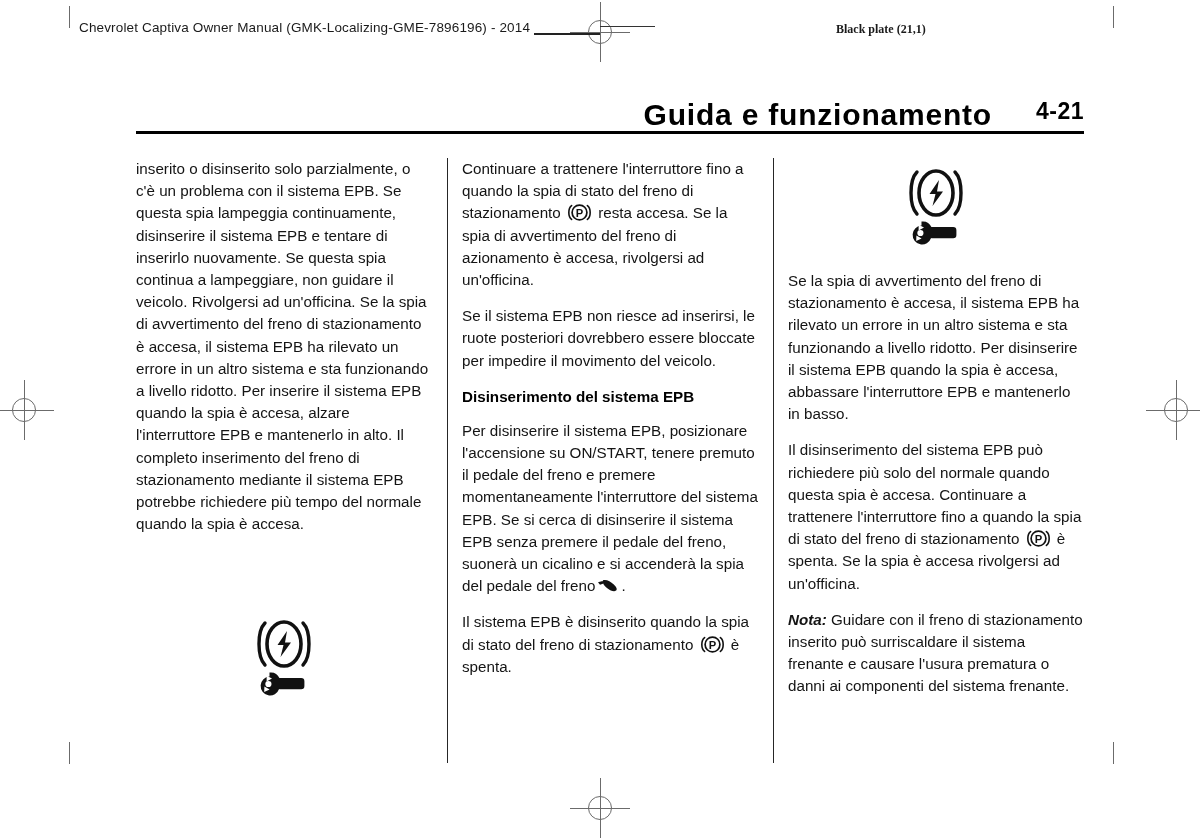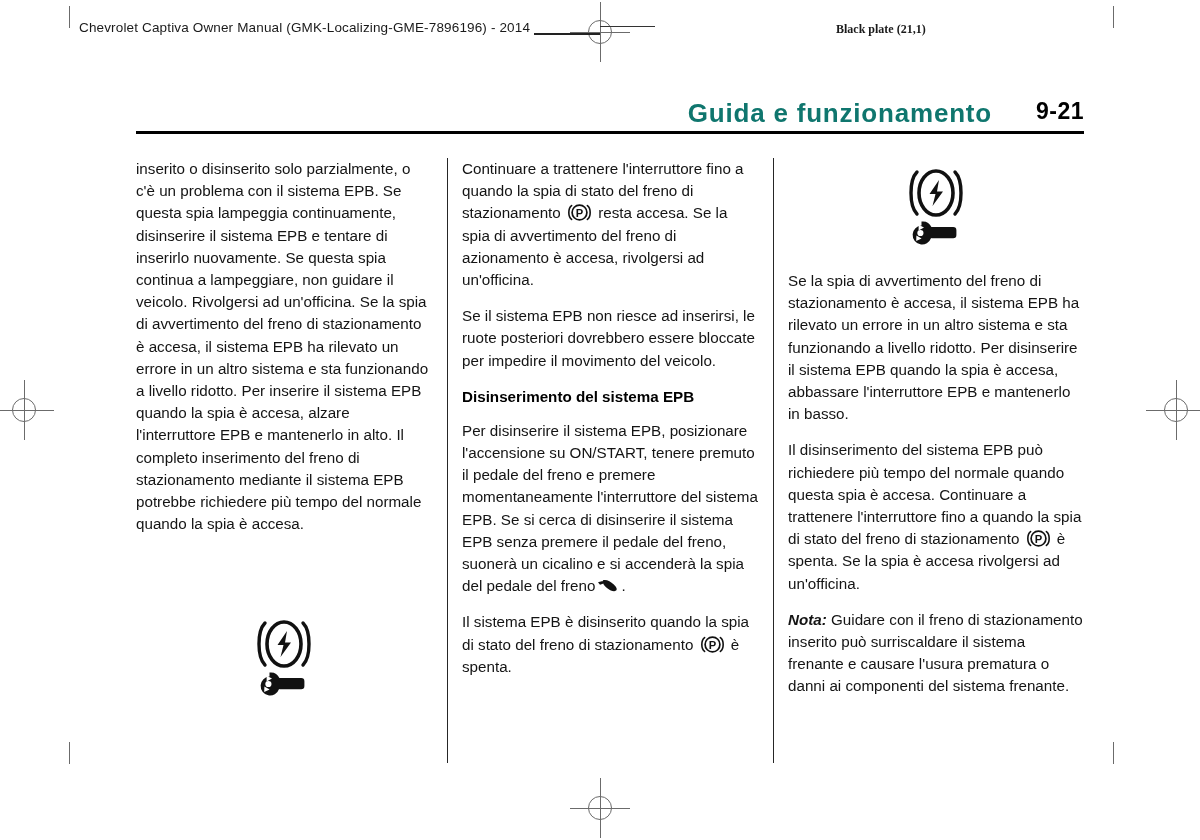--- a/index.html
+++ b/index.html
@@ -99,24 +99,24 @@
     position: absolute;
     left: 136px;
     top: 98px;
     width: 948px;
     height: 42px;
   }
   .chapter-title {
     position: absolute;
     right: 92px;
     top: 0;
-    font-size: 26px;
+    font-size: 30px;
     font-weight: bold;
     letter-spacing: 0.8px;
-    color: #0f766e;
+    color: #000000;
     white-space: nowrap;
   }
   .chapter-page {
     position: absolute;
     right: 0;
     top: 0;
     font-size: 23px;
     font-weight: bold;
     letter-spacing: 0.5px;
     color: #000;
@@ -253,21 +253,21 @@
 
 <div class="header-left">
   <span>Chevrolet Captiva Owner Manual (GMK-Localizing-GME-7896196) - 2014</span>
 </div>
 <div class="year-strike"></div>
 <div class="header-rule"></div>
 <div class="header-right">Black plate (21,1)</div>
 
 <div class="chapter-bar">
   <div class="chapter-title">Guida e funzionamento</div>
-  <div class="chapter-page">9-21</div>
+  <div class="chapter-page">4-21</div>
   <div class="chapter-underline"></div>
 </div>
 
 <div class="columns">
 
   <div class="coldiv coldiv-a"></div>
   <div class="coldiv coldiv-b"></div>
 
   <div class="col col-1">
     <p class="para">inserito o disinserito solo parzialmente, o c'è un problema con il sistema EPB. Se questa spia lampeggia continuamente, disinserire il sistema EPB e tentare di inserirlo nuovamente. Se questa spia continua a lampeggiare, non guidare il veicolo. Rivolgersi ad un'officina. Se la spia di avvertimento del freno di stazionamento è accesa, il sistema EPB ha rilevato un errore in un altro sistema e sta funzionando a livello ridotto. Per inserire il sistema EPB quando la spia è accesa, alzare l'interruttore EPB e mantenerlo in alto. Il completo inserimento del freno di stazionamento mediante il sistema EPB potrebbe richiedere più tempo del normale quando la spia è accesa.</p>
@@ -326,21 +326,21 @@
         <path d="M34 18 L24.5 32 L30.5 32 L27.5 44 L38 29.5 L32 29.5 Z" fill="#111"></path>
         <path d="M16.5 63.5 a9.5 9.5 0 1 0 9.6 12.6 L26.4 76.2 h21.8 a3.2 3.2 0 0 0 3.2 -3.2 v-4.8 a3.2 3.2 0 0 0 -3.2 -3.2 H26.4 a9.5 9.5 0 0 0 -9.9 -5.5 z" fill="#111"></path>
         <path d="M13.6 62.8 L13.6 68.4 L19.0 65.6 Z" fill="#ffffff"></path>
         <path d="M11.4 73.5 L16.6 76.6 L11.2 79.0 Z" fill="#ffffff"></path>
         <circle cx="15.4" cy="71.0" r="3.1" fill="#ffffff"></circle>
       </svg>
     </div>
 
     <p class="para">Se la spia di avvertimento del freno di stazionamento è accesa, il sistema EPB ha rilevato un errore in un altro sistema e sta funzionando a livello ridotto. Per disinserire il sistema EPB quando la spia è accesa, abbassare l'interruttore EPB e mantenerlo in basso.</p>
 
-    <p class="para"><span>Il disinserimento del sistema EPB può richiedere più tempo del normale quando questa spia è accesa. Continuare a trattenere l'interruttore fino a quando la spia di stato del freno di stazionamento</span>&nbsp;<span class="glyph-p"><svg viewBox="0 0 27 19" xmlns="http://www.w3.org/2000/svg">
+    <p class="para"><span>Il disinserimento del sistema EPB può richiedere più solo del normale quando questa spia è accesa. Continuare a trattenere l'interruttore fino a quando la spia di stato del freno di stazionamento</span>&nbsp;<span class="glyph-p"><svg viewBox="0 0 27 19" xmlns="http://www.w3.org/2000/svg">
             <path d="M5.6 2.6 C 1.9 5.4, 1.9 13.6, 5.6 16.4" fill="none" stroke="#111" stroke-width="1.6" stroke-linecap="round"></path>
             <path d="M21.4 2.6 C 25.1 5.4, 25.1 13.6, 21.4 16.4" fill="none" stroke="#111" stroke-width="1.6" stroke-linecap="round"></path>
             <circle cx="13.5" cy="9.5" r="7.4" fill="none" stroke="#111" stroke-width="1.7"></circle>
             <text x="13.5" y="14.1" font-family="Liberation Sans, sans-serif" font-size="11.2" font-weight="bold" text-anchor="middle" fill="#111">P</text>
           </svg></span>&nbsp;<span>è spenta. Se la spia è accesa rivolgersi ad un'officina.</span></p>
 
     <p class="para tight"><span class="nota-label">Nota:</span><span> Guidare con il freno di stazionamento inserito può surriscaldare il sistema frenante e causare l'usura prematura o danni ai componenti del sistema frenante.</span></p>
   </div>
 
 </div>

